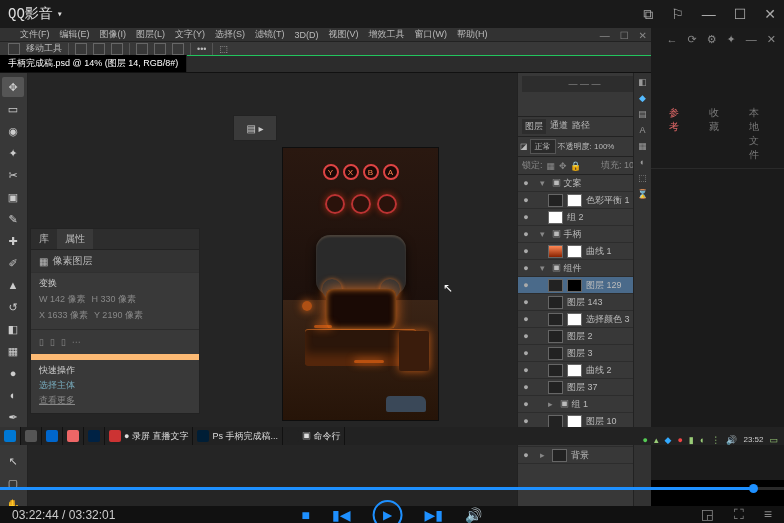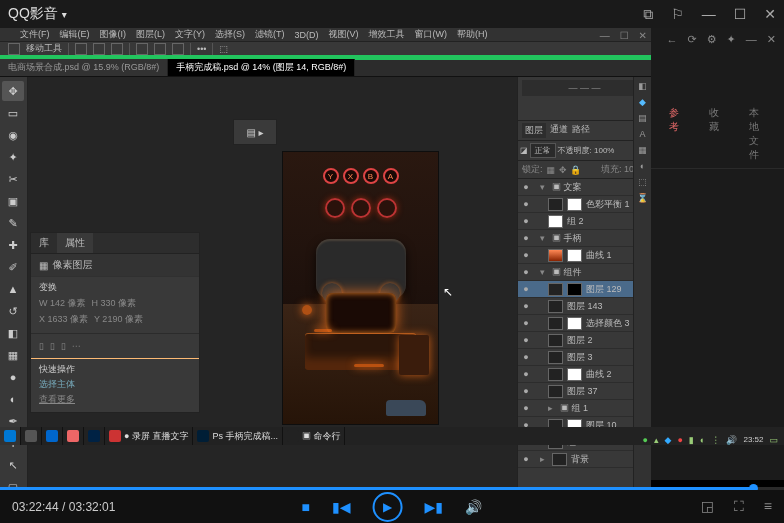--- a/index.html
+++ b/index.html
@@ -1,33 +1,33 @@
 <!DOCTYPE html>
 <html><head>
 <meta charset="utf-8">
 <style>
   * { margin: 0; padding: 0; box-sizing: border-box; }
   body { width: 784px; height: 523px; background: #000; font-family: "Microsoft YaHei", sans-serif; color: #ccc; font-size: 11px; overflow: hidden; position: relative; }
 
   
   .player-titlebar { height: 28px; background: #1a1a1a; display: flex; align-items: center; padding: 0 8px; justify-content: space-between; }
-  .player-title { font-size: 14px; color: #ddd; display: flex; align-items: center; gap: 4px; }
+  .player-title { font-size: 14px; color: #ddd; display: flex; align-items: center; gap: 4px; font-family: Liberation Mono, monospace; }
   .player-title .chev { font-size: 10px; }
   .player-win-controls { display: flex; gap: 18px; font-size: 14px; color: #aaa; }
   .player-win-controls span { cursor: pointer; }
 
   
   .video-area { position: absolute; top: 28px; left: 0; right: 0; bottom: 43px; background: #1a1a1a; }
 
   
   .ps-window { position: absolute; left: 0; top: 0; width: 651px; height: 100%; background: #323232; display: flex; flex-direction: column; }
   .ps-window-ctrls { position:absolute; right:4px; top:2px; display:flex; gap:10px; font-size:10px; color:#888;}
   .ps-menubar { height: 15px; background: #323232; border-bottom: 1px solid #222; display: flex; align-items: center; gap: 10px; padding-left: 20px; font-size: 9px; color: #bbb; }
   .ps-menubar span { cursor: pointer; }
-  .ps-optionbar { height: 20px; background: #383838; border-bottom: 5px solid #22c55e; display:flex; align-items:center; gap:6px; padding:0 8px; font-size:9px; color:#bbb;}
+  .ps-optionbar { height: 20px; background: #383838; border-bottom: 1px solid #22c55e; display:flex; align-items:center; gap:6px; padding:0 8px; font-size:9px; color:#bbb;}
   .ps-optionbar .sep { width:1px; height:12px; background:#555;}
   .ps-optionbar .ico { width:12px; height:12px; border:1px solid #666; display:inline-block;}
   .ps-tabbar { height: 17px; background: #2c2c2c; border-bottom: 1px solid #111; display: flex; align-items: flex-end; font-size: 9px; color: #999; }
   .ps-tab { padding: 2px 8px; background:#323232; border-right:1px solid #222; }
   .ps-tab.active { background: #000000; color:#fff;}
 
   .ps-body { flex:1; display:flex; position:relative; }
   .ps-tools { width: 28px; background:#383838; border-right:1px solid #222; display:flex; flex-direction:column; gap:2px; padding:4px 2px; }
   .ps-tool { width:22px; height:20px; display:flex; align-items:center; justify-content:center; color:#ccc; font-size:11px; cursor:pointer; border-radius:2px;}
   .ps-tool.active { background:#555;}
@@ -101,21 +101,21 @@
   .tb-item.win{background:#333;}
   .tb-ico{width:12px;height:12px;border-radius:2px;}
   .tb-tray{margin-left:auto;display:flex;gap:6px;padding:0 6px;color:#9c7;align-items:center;}
   .tb-clock{font-size:8px;color:#ccc;line-height:8px;text-align:right;}
 
   
   .progress{position:absolute;bottom:33px;left:0;right:0;height:3px;background:#2a2a2a;}
   .progress .fill{height:100%;background:#1e90ff;border-radius:0 2px 2px 0;position:relative;}
   .progress .knob{position:absolute;right:-5px;top:-3px;width:9px;height:9px;border-radius:50%;background:#1e90ff;}
 
-  .player-controls{position:absolute;bottom:0;left:0;right:0;height:33px;background:#111;display:flex;align-items:center;padding:0 12px;}
+  .player-controls{position:absolute;bottom:0;left:0;right:0;height:17px;background:#111;display:flex;align-items:center;padding:0 12px;}
   .timecode{font-size:12px;color:#ccc;}
   .pc-center{position:absolute;left:50%;transform:translateX(-50%);display:flex;align-items:center;gap:22px;}
   .pc-btn{color:#1e90ff;font-size:14px;cursor:pointer;}
   .pc-play{width:30px;height:30px;border:2px solid #1e90ff;border-radius:50%;display:flex;align-items:center;justify-content:center;font-size:12px;}
   .pc-right{margin-left:auto;display:flex;gap:20px;color:#888;font-size:14px;}
 </style>
 </head>
 <body>
 
 <div class="player-titlebar">
@@ -164,21 +164,20 @@
       <span class="sep"></span>
       <span class="ico"></span>
       <span class="ico"></span>
       <span class="ico"></span>
       <span class="sep"></span>
       <span>•••</span>
       <span class="sep"></span>
       <span>⬚</span>
     </div>
     <div class="ps-tabbar" id="ps-tabbar">
-        <div class="ps-tab">电商场景合成.psd @ 15.9% (RGB/8#)</div>
         <div class="ps-tab active">手柄完成稿.psd @ 14% (图层 14, RGB/8#)</div>
       </div>
 
     <div class="ps-body">
       <div class="ps-tools">
         <div class="ps-tool active">✥</div>
         <div class="ps-tool">▭</div>
         <div class="ps-tool">◉</div>
         <div class="ps-tool">✦</div>
         <div class="ps-tool">✂</div>
@@ -253,21 +252,21 @@
               </div>
           </div>
           <div class="props-sec" style="border-top:1px solid #2b2b2b">
             <div class="props-field">
               <span>▯</span>
                 <span>▯</span>
                 <span>▯</span>
               <span>⋯</span>
             </div>
           </div>
-          <div class="props-sec" style="border-top:1px solid #fdba74">
+          <div class="props-sec" style="border-top:6px solid #fdba74">
             <div style="color:#ccc">快速操作</div>
             <div class="props-link">选择主体</div>
             <div class="props-link mut">查看更多</div>
           </div>
         </div>
       </div>
 
       <div class="ps-right">
         <div class="ps-right-top">
           <div class="hist-row">— — —</div>

